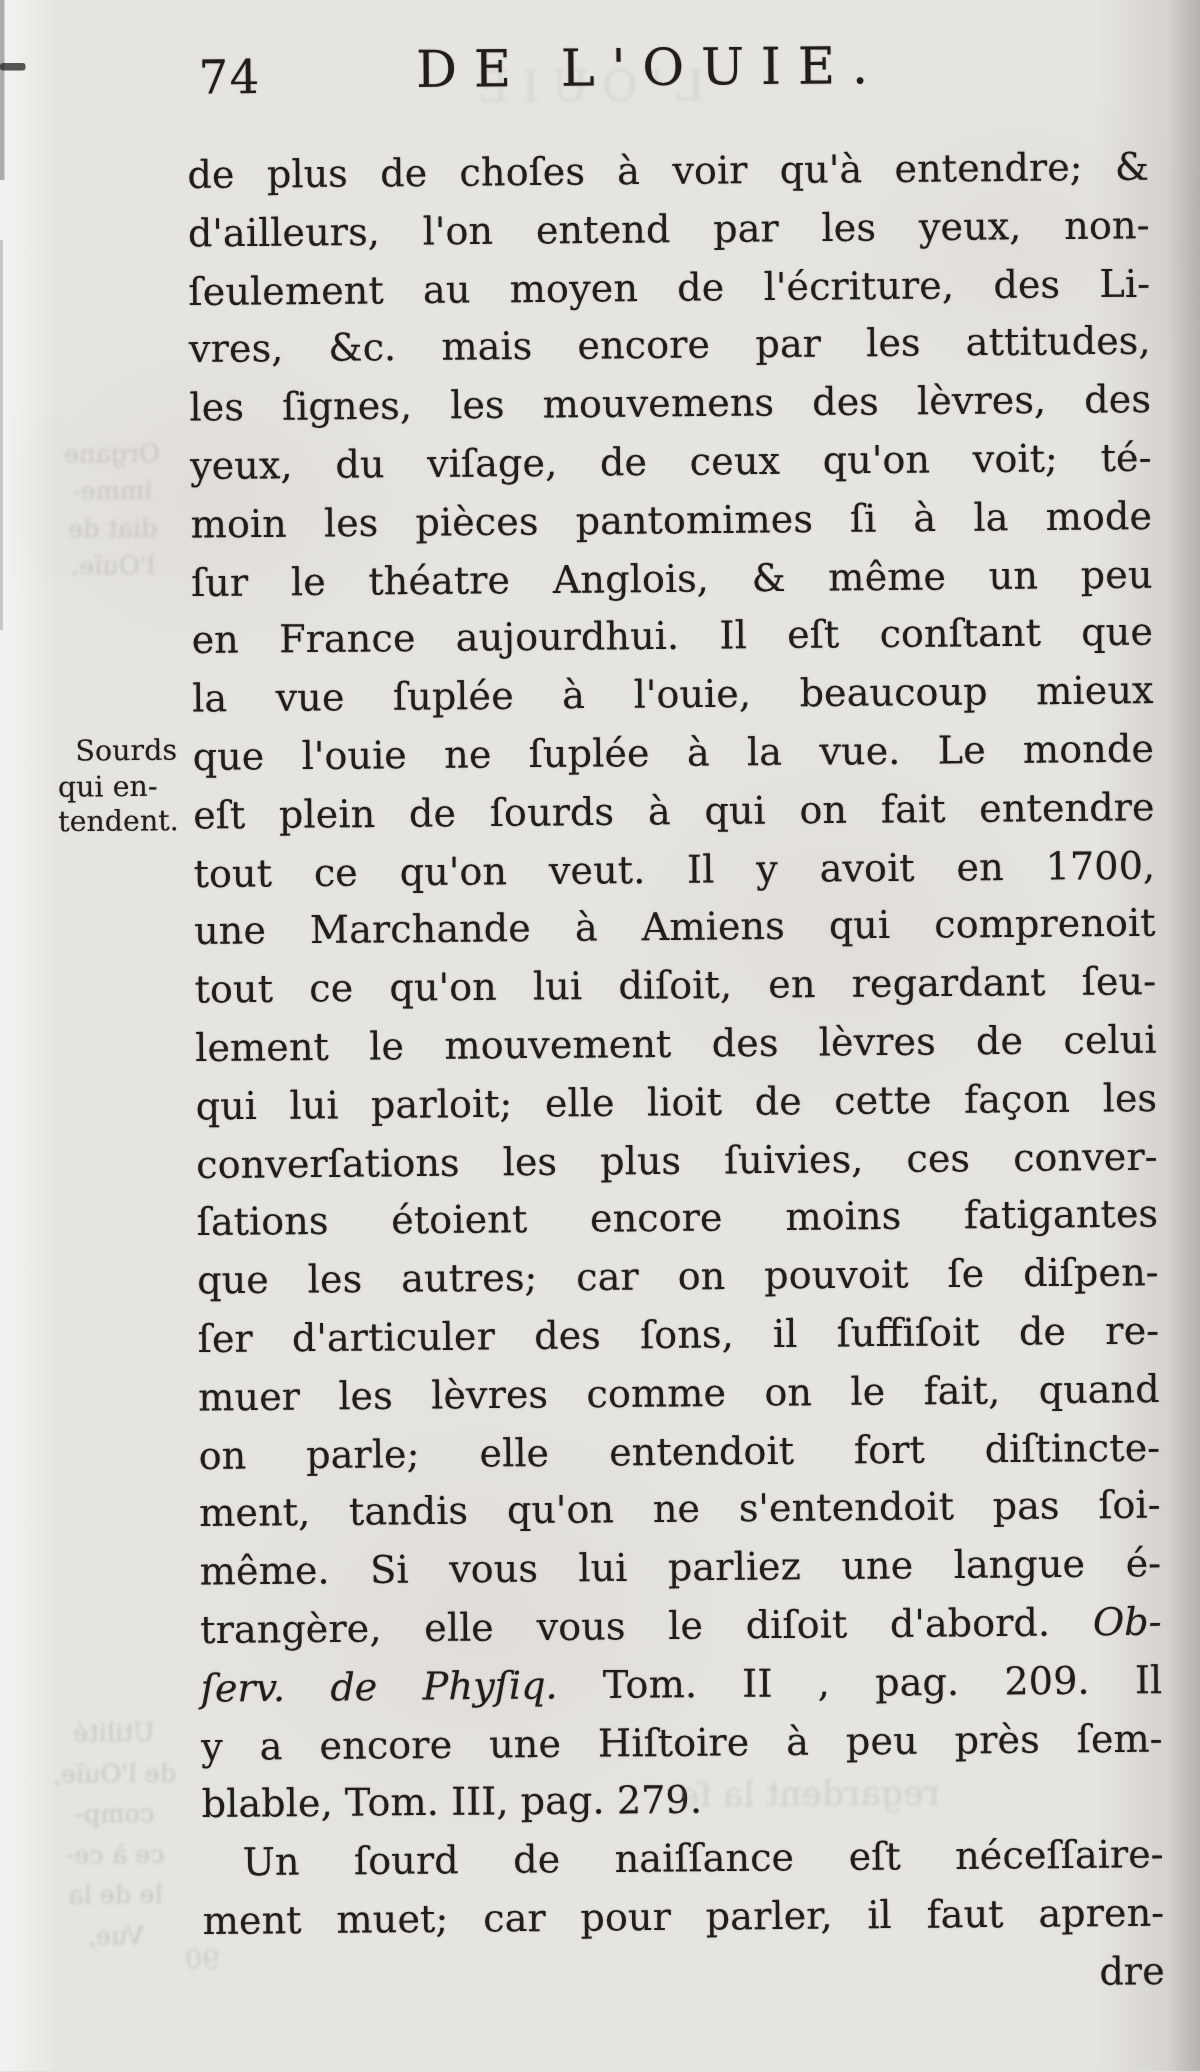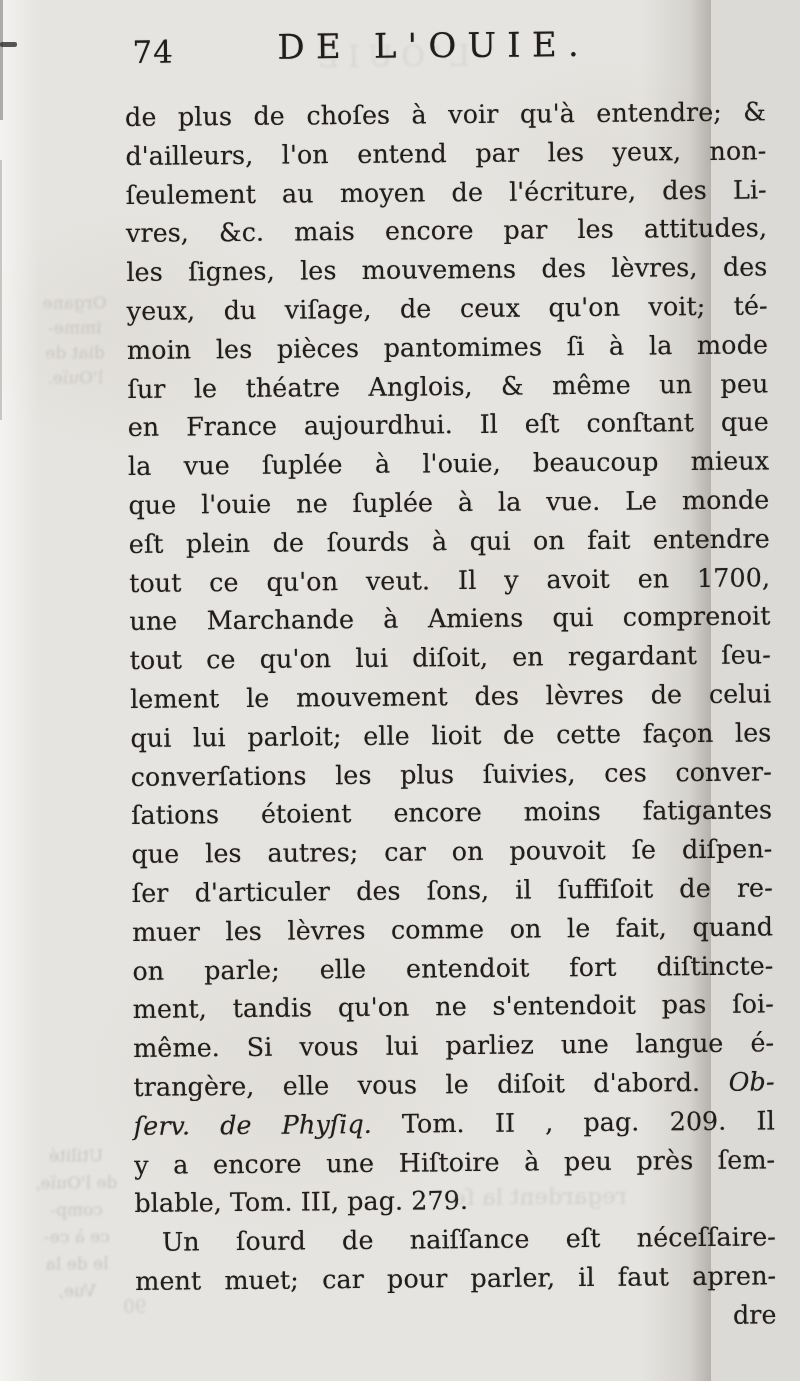--- a/index.html
+++ b/index.html
@@ -4,21 +4,21 @@
 <style>
   html, body { margin: 0; padding: 0; }
   body {
     width: 800px; height: 1381px;
     overflow: hidden;
     font-family: "DejaVu Serif", "Liberation Serif", serif;
     background: #dcdad6;
   }
   .page {
     position: relative;
-    width: 711px; height: 1381px;
+    width: 800px; height: 1381px;
     background:
       linear-gradient(to right, rgba(255,255,255,0.55) 0px, rgba(255,255,255,0.25) 22px, rgba(255,255,255,0) 40px),
       linear-gradient(to left, rgba(70,64,56,0.30) 0px, rgba(70,64,56,0.10) 22px, rgba(70,64,56,0.0) 70px),
       radial-gradient(220px 180px at 18% 24%, rgba(120,110,92,0.06), rgba(0,0,0,0) 70%),
       radial-gradient(260px 220px at 70% 45%, rgba(120,110,92,0.05), rgba(0,0,0,0) 70%),
       radial-gradient(300px 240px at 40% 78%, rgba(120,110,92,0.06), rgba(0,0,0,0) 70%),
       radial-gradient(200px 160px at 85% 12%, rgba(120,110,92,0.05), rgba(0,0,0,0) 70%),
       #e6e4e0;
     color: #201d1a;
   }
@@ -93,20 +93,25 @@
 
     <span class="running-head">DE L'OUIE.</span>
 
     <div class="ghost ghost-margin-top">
         <div class="gline">Organe</div>
         <div class="gline">imme-</div>
         <div class="gline">diat de</div>
         <div class="gline">l'Ouïe.</div>
       </div>
 
+    <div class="margin-note">
+        <div class="mline">Sourds</div>
+        <div class="mline">qui en-</div>
+        <div class="mline">tendent.</div>
+      </div>
 
     <div class="body-col">
       <div>
           <div class="line"><span>de plus de choſes à voir qu'à entendre; &amp;</span></div>
           <div class="line"><span>d'ailleurs, l'on entend par les yeux, non-</span></div>
           <div class="line"><span>ſeulement au moyen de l'écriture, des Li-</span></div>
           <div class="line"><span>vres, &amp;c. mais encore par les attitudes,</span></div>
           <div class="line"><span>les ſignes, les mouvemens des lèvres, des</span></div>
           <div class="line"><span>yeux, du viſage, de ceux qu'on voit; té-</span></div>
           <div class="line"><span>moin les pièces pantomimes ſi à la mode</span></div>

